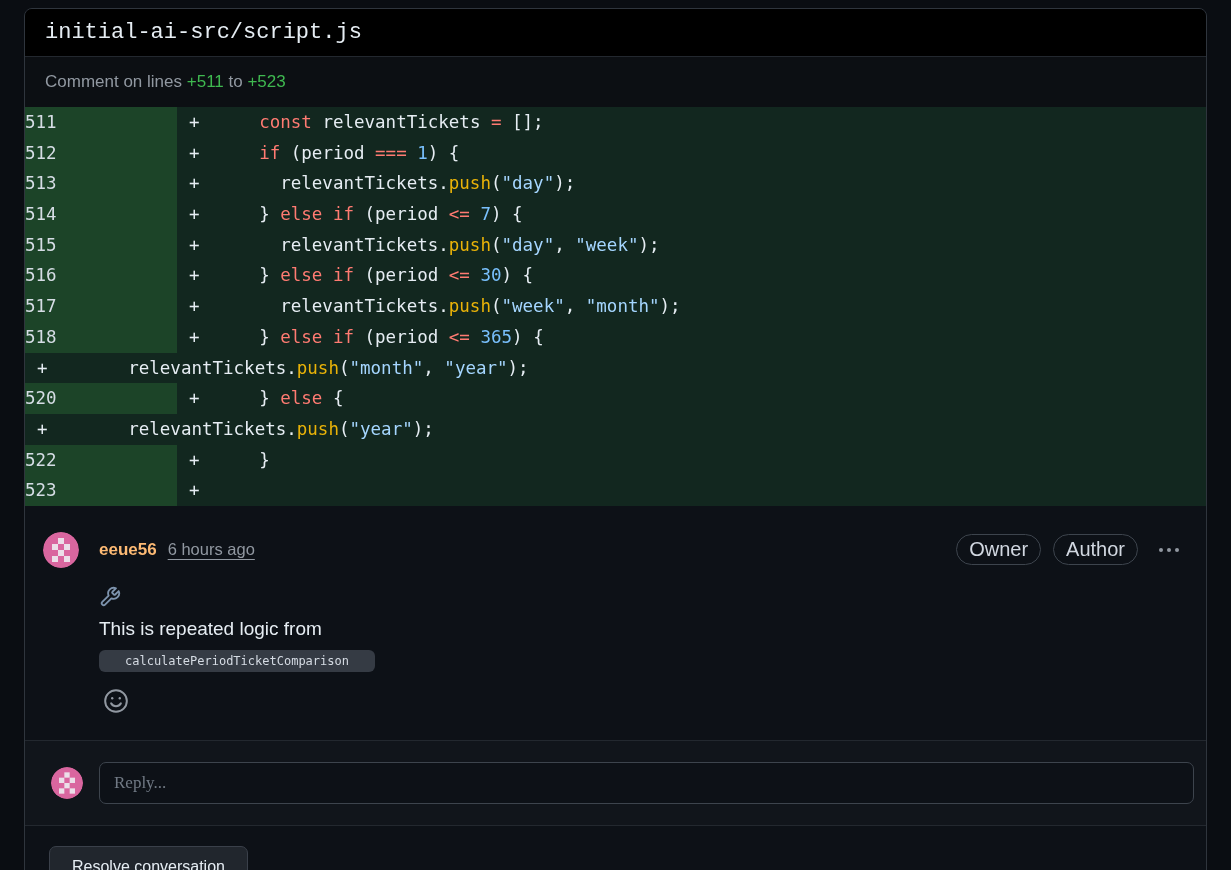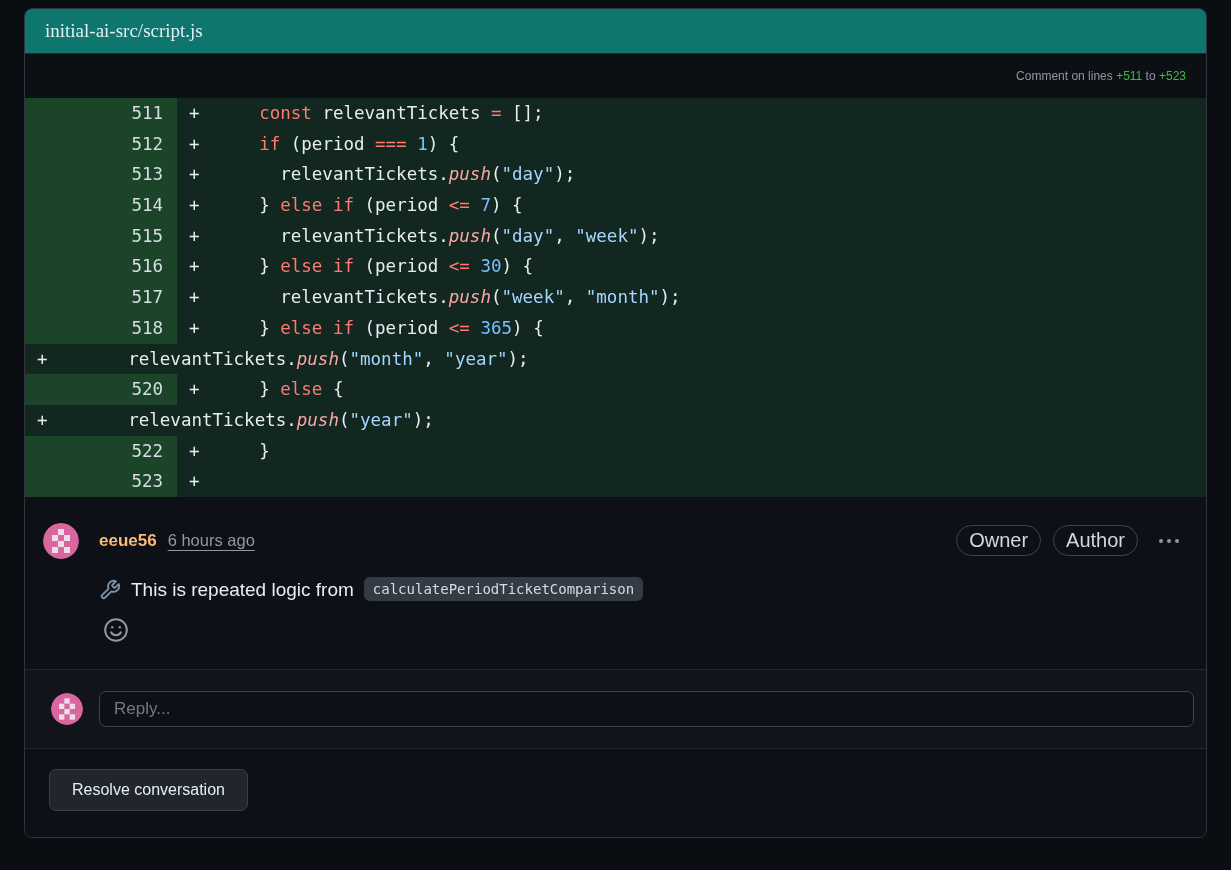--- a/index.html
+++ b/index.html
@@ -14,67 +14,65 @@
   .card {
     margin:8px 24px 0 24px;
     width:1183px;
     background:#0d1117;
     border:1px solid #2f353d;
     border-radius:8px;
     overflow:hidden;
   }
   
   .file-header {
-    background:#0f766e;
+    background:#000000;
     border-bottom:1px solid #23282f;
     padding:11px 20px;
-    font-family:Liberation Serif, serif;
-    font-size:19px;
+    font-family:Liberation Mono, monospace;
+    font-size:22px;
     color:#e6edf3;
   }
   
   .lines-header {
     background:#0c0f13;
     padding:15px 20px;
-    font-size:12px;
+    font-size:17px;
     color:#9198a1;
-    text-align:right;
   }
   .lines-header .green { color:#3fb950; }
   
   .code-block {
     font-family:"DejaVu Sans Mono", monospace;
     font-size:17.5px;
   }
   .code-row {
     display:flex;
     height:30.7px;
     line-height:30.7px;
     background:#12271f;
     white-space:pre;
   }
   .ln {
     width:152px; flex:0 0 152px;
     background:#1c4428;
     color:#d6dde5;
-    text-align:right;
     padding-right:14px;
     cursor:pointer;
   }
   .sign {
     width:40px; flex:0 0 40px;
     padding-left:12px;
     color:#e6edf3;
   }
   .codecell { color:#e6edf3; }
   .tk-pl  { color:#e6edf3; }
   .tk-kw  { color:#ff7b72; }
   .tk-num { color:#79c0fd; }
   .tk-str { color:#a5d6ff; }
-  .tk-fn  { color:#fca5a5;font-style:italic; }
+  .tk-fn  { color:#eab308; }
   
   .comment { padding:26px 20px 22px 18px; }
   .comment-header { display:flex; align-items:center; }
   .avatar { flex:0 0 auto; border-radius:50%; overflow:hidden; display:inline-block; line-height:0; }
   .username {
     margin-left:20px;
     font-weight:bold; font-size:17px; color:#fdba74;
     text-decoration:none; cursor:pointer;
   }
   .timestamp {
@@ -95,52 +93,52 @@
   }
   .kebab-btn {
     margin-left:14px;
     background:none; border:none; padding:4px 6px;
     cursor:pointer; line-height:0;
   }
   .comment-body {
     margin:18px 0 0 56px;
     font-size:19px;
     color:#e6edf3;
-    display:flex; align-items:flex-end; gap:10px;
+    display:flex; align-items:flex-start; gap:10px;flex-direction:column;
   }
   .inline-code {
     font-family:"DejaVu Sans Mono", monospace;
-    font-size:14px;
+    font-size:12px;
     background:#353b44;
     color:#d5dbe3;
     border-radius:6px;
-    padding:4px 9px;
+    padding:4px 26px;
   }
   .reaction-row { margin:16px 0 0 60px; }
   .reaction-btn {
     background:none; border:none; padding:0; line-height:0; cursor:pointer;
   }
   
   .reply-row {
     border-top:1px solid #23282f;
     background:#11151b;
     display:flex; align-items:center;
     padding:21px 12px 21px 26px;
     gap:16px;
   }
   .reply-input {
     flex:1;
-    height:36px;
+    height:42px;
     background:#0d1117;
     border:1px solid #3d444d;
     border-radius:7px;
     padding:0 14px;
     color:#e6edf3;
     font-size:17px;
-    font-family:Liberation Sans, sans-serif;
+    font-family:Liberation Serif, serif;
     outline:none;
   }
   .reply-input::placeholder { color:#717a85; }
   
   .resolve-row {
     border-top:1px solid #23282f;
     background:#0d1117;
     padding:20px 24px 26px 24px;
   }
   .resolve-btn {

